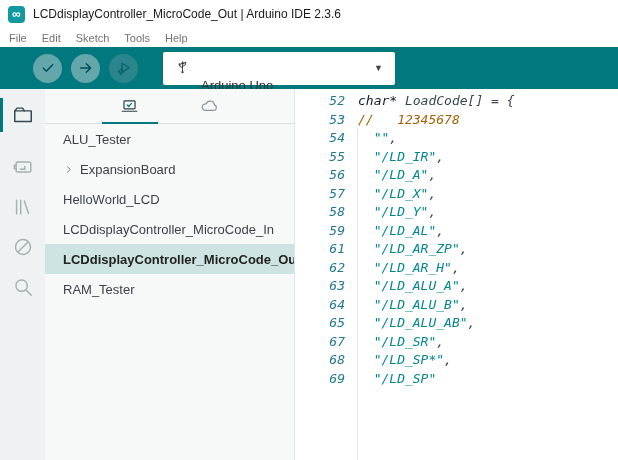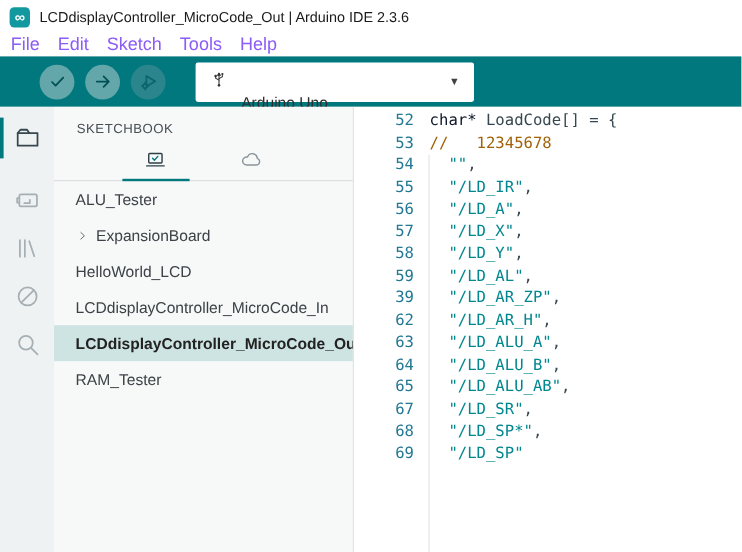--- a/index.html
+++ b/index.html
@@ -6,21 +6,21 @@
   html,body { width:618px; height:460px; overflow:hidden; font-family:"Liberation Sans", sans-serif; background:#fff; }
 
   
   .titlebar { height:28px; display:flex; align-items:center; padding-left:8px; gap:8px; background:#ffffff; }
   .app-icon { width:17px; height:17px; border-radius:4px; background:#12999f; color:#fff; font-size:12px;
               display:flex; align-items:center; justify-content:center; line-height:1; font-weight:bold; }
   .win-title { font-size:12px; color:#1a1a1a; }
 
   
   .menubar { height:19px; display:flex; align-items:center; padding-left:9px; background:#fff; }
-  .menu-item { font-size:15px; color:#8b5cf6; margin-right:15px; cursor:default; }
+  .menu-item { font-size:11px; color:#737373; margin-right:15px; cursor:default; }
 
   
   .toolbar { height:42px; background:#00787e; display:flex; align-items:center; padding-left:33px; }
   .tb-btn { width:29px; height:29px; border-radius:50%; background:#63a7ab; display:flex; align-items:center;
             justify-content:center; margin-right:9px; flex-shrink:0; }
   .tb-btn svg { width:16px; height:16px; stroke:#004f55; fill:none; stroke-width:2.2; stroke-linecap:round; stroke-linejoin:round; }
   .tb-btn.disabled { background:#2a868c; }
   .tb-btn.disabled svg { stroke:#0b666c; }
   .board-selector { margin-left:16px; width:232px; height:33px; background:#ffffff; border-radius:2px;
                     display:flex; align-items:center; padding:0 12px; }
@@ -51,21 +51,21 @@
   .sp-item { height:30px; display:flex; align-items:center; padding-left:18px; font-size:13px; color:#3c4247; white-space:nowrap; overflow:hidden; }
   .sp-item .chev { width:11px; height:11px; margin-right:6px; stroke:#555; fill:none; stroke-width:1.6; flex-shrink:0; }
   .sp-item.selected { background:#cee4e2; font-weight:bold; color:#222; }
 
   
   .editor { flex:1; min-width:0; display:flex; flex-direction:column; background:#fff; }
   .tabbar { height:32px; background:#ecefef; display:flex; border-bottom:1px solid #e3e6e7; }
   .ed-tab { width:260px; background:#ffffff; display:flex; align-items:center; padding-left:13px;
             font-size:12.5px; color:#3a3f44; margin-bottom:-1px; z-index:1; white-space:nowrap; }
   .code-area { flex:1; position:relative; font-family:"DejaVu Sans Mono", monospace; font-size:13px;
-               line-height:18.5px; padding-top:3px; overflow:hidden; }
+               line-height:18.5px; padding-top:3px; overflow:hidden;font-style:italic; }
   .code-line { display:flex; height:18.5px; white-space:pre; }
   .ln { width:50px; text-align:right; color:#237893; flex-shrink:0; }
   .code { padding-left:13px; color:#37474f; }
   .seg-keyword { color:#0f172a; }
   .seg-string  { color:#00878f; }
   .seg-comment { color:#a16207; }
   .seg-plain   { color:#37474f; }
   .indent-guide { position:absolute; left:62px; top:40px; bottom:0; width:1px; background:#e1e6e7; }
 </style>
 </head>
@@ -166,21 +166,20 @@
         <span style="display:flex">
           <svg viewBox="0 0 24 24">
             <circle cx="10.5" cy="10.5" r="6.2"></circle>
             <path d="M15.3 15.3L21 21"></path>
           </svg>
         </span>
       </div>
     </div>
 
   <div class="sidepanel">
-    <div class="sp-header">SKETCHBOOK</div>
     <div class="sp-tabs">
         <div class="sp-tab active">
           <span style="display:flex">
             <svg viewBox="0 0 24 24">
               <rect x="5" y="5" width="14" height="10" rx="1"></rect>
               <path d="M2.8 18h18.4"></path>
               <path d="M9 10l2 2 3.5-4" stroke="#00787e"></path>
             </svg>
           </span>
         </div>
@@ -223,21 +222,21 @@
     <div class="code-area">
       <div class="indent-guide"></div>
     <div class="code-line"><span class="ln">52</span><span class="code"><span class="seg-keyword">char*</span><span class="seg-plain"> LoadCode[] = {</span></span></div>
         <div class="code-line"><span class="ln">53</span><span class="code"><span class="seg-comment">//   12345678</span></span></div>
         <div class="code-line"><span class="ln">54</span><span class="code"><span class="seg-plain">  </span><span class="seg-string">""</span><span class="seg-plain">,</span></span></div>
         <div class="code-line"><span class="ln">55</span><span class="code"><span class="seg-plain">  </span><span class="seg-string">"/LD_IR"</span><span class="seg-plain">,</span></span></div>
         <div class="code-line"><span class="ln">56</span><span class="code"><span class="seg-plain">  </span><span class="seg-string">"/LD_A"</span><span class="seg-plain">,</span></span></div>
         <div class="code-line"><span class="ln">57</span><span class="code"><span class="seg-plain">  </span><span class="seg-string">"/LD_X"</span><span class="seg-plain">,</span></span></div>
         <div class="code-line"><span class="ln">58</span><span class="code"><span class="seg-plain">  </span><span class="seg-string">"/LD_Y"</span><span class="seg-plain">,</span></span></div>
         <div class="code-line"><span class="ln">59</span><span class="code"><span class="seg-plain">  </span><span class="seg-string">"/LD_AL"</span><span class="seg-plain">,</span></span></div>
-        <div class="code-line"><span class="ln">39</span><span class="code"><span class="seg-plain">  </span><span class="seg-string">"/LD_AR_ZP"</span><span class="seg-plain">,</span></span></div>
+        <div class="code-line"><span class="ln">61</span><span class="code"><span class="seg-plain">  </span><span class="seg-string">"/LD_AR_ZP"</span><span class="seg-plain">,</span></span></div>
         <div class="code-line"><span class="ln">62</span><span class="code"><span class="seg-plain">  </span><span class="seg-string">"/LD_AR_H"</span><span class="seg-plain">,</span></span></div>
         <div class="code-line"><span class="ln">63</span><span class="code"><span class="seg-plain">  </span><span class="seg-string">"/LD_ALU_A"</span><span class="seg-plain">,</span></span></div>
         <div class="code-line"><span class="ln">64</span><span class="code"><span class="seg-plain">  </span><span class="seg-string">"/LD_ALU_B"</span><span class="seg-plain">,</span></span></div>
         <div class="code-line"><span class="ln">65</span><span class="code"><span class="seg-plain">  </span><span class="seg-string">"/LD_ALU_AB"</span><span class="seg-plain">,</span></span></div>
         <div class="code-line"><span class="ln">67</span><span class="code"><span class="seg-plain">  </span><span class="seg-string">"/LD_SR"</span><span class="seg-plain">,</span></span></div>
         <div class="code-line"><span class="ln">68</span><span class="code"><span class="seg-plain">  </span><span class="seg-string">"/LD_SP*"</span><span class="seg-plain">,</span></span></div>
         <div class="code-line"><span class="ln">69</span><span class="code"><span class="seg-plain">  </span><span class="seg-string">"/LD_SP"</span></span></div>
       </div>
   </div>
 </div>

